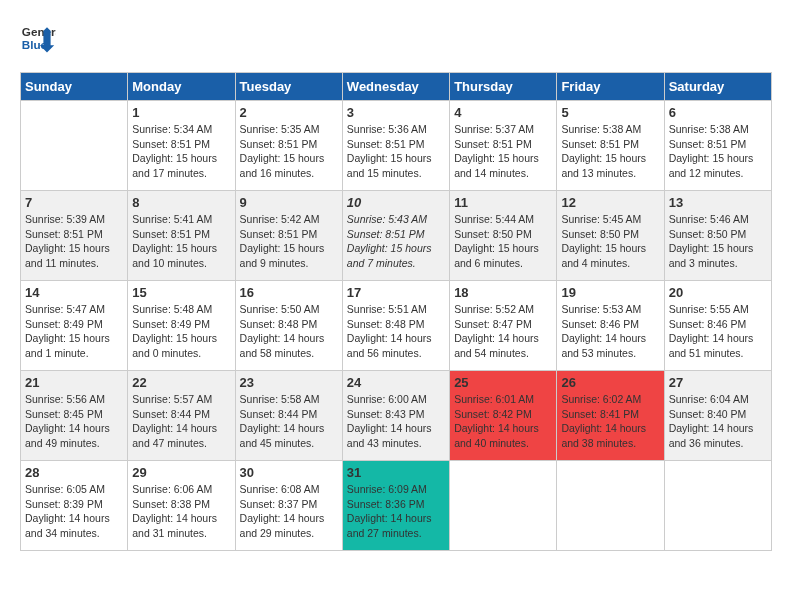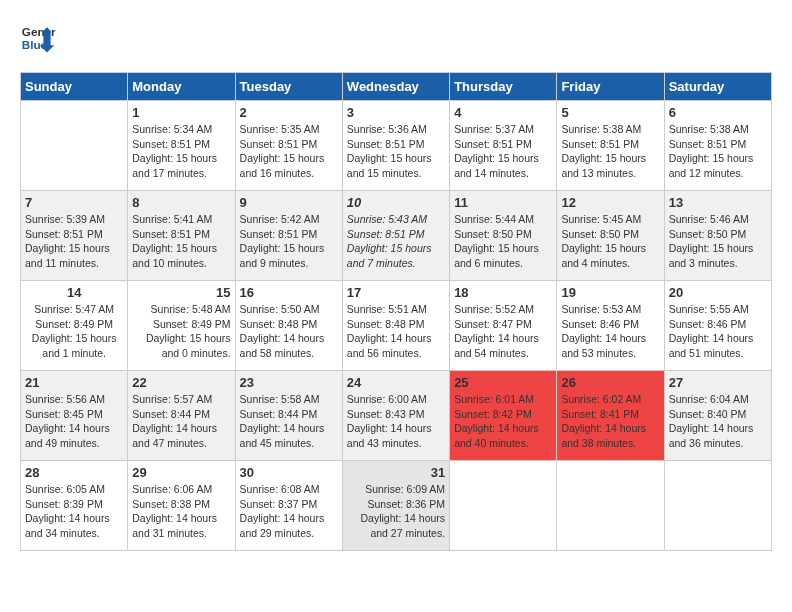--- a/index.html
+++ b/index.html
@@ -217,29 +217,29 @@
         <td style="background-color: rgb(240, 240, 240);">
           <div class="cell-content">
             <div class="day-num">13</div>
             <div class="cell-line">Sunrise: 5:46 AM</div>
             <div class="cell-line">Sunset: 8:50 PM</div>
             <div class="cell-line">Daylight: 15 hours and 3 minutes.</div>
           </div>
         </td>
       </tr>
       <tr>
-        <td style="background-color: rgb(255, 255, 255); text-align: center;">
+        <td style="background-color: rgb(255, 255, 255);">
           <div class="cell-content">
             <div class="day-num">14</div>
             <div class="cell-line">Sunrise: 5:47 AM</div>
             <div class="cell-line">Sunset: 8:49 PM</div>
             <div class="cell-line">Daylight: 15 hours and 1 minute.</div>
           </div>
         </td>
-        <td style="background-color: rgb(255, 255, 255); text-align: right;">
+        <td style="background-color: rgb(255, 255, 255);">
           <div class="cell-content">
             <div class="day-num">15</div>
             <div class="cell-line">Sunrise: 5:48 AM</div>
             <div class="cell-line">Sunset: 8:49 PM</div>
             <div class="cell-line">Daylight: 15 hours and 0 minutes.</div>
           </div>
         </td>
         <td style="background-color: rgb(255, 255, 255);">
           <div class="cell-content">
             <div class="day-num">16</div>
@@ -357,21 +357,21 @@
           </div>
         </td>
         <td style="background-color: rgb(255, 255, 255);">
           <div class="cell-content">
             <div class="day-num">30</div>
             <div class="cell-line">Sunrise: 6:08 AM</div>
             <div class="cell-line">Sunset: 8:37 PM</div>
             <div class="cell-line">Daylight: 14 hours and 29 minutes.</div>
           </div>
         </td>
-        <td style="background-color: #e5e5e5; text-align: right;">
+        <td style="background-color: #14b8a6;">
           <div class="cell-content">
             <div class="day-num">31</div>
             <div class="cell-line">Sunrise: 6:09 AM</div>
             <div class="cell-line">Sunset: 8:36 PM</div>
             <div class="cell-line">Daylight: 14 hours and 27 minutes.</div>
           </div>
         </td>
         <td class="empty" style="background-color: rgb(255, 255, 255);"></td>
         <td class="empty" style="background-color: rgb(255, 255, 255);"></td>
         <td class="empty" style="background-color: rgb(255, 255, 255);"></td>

